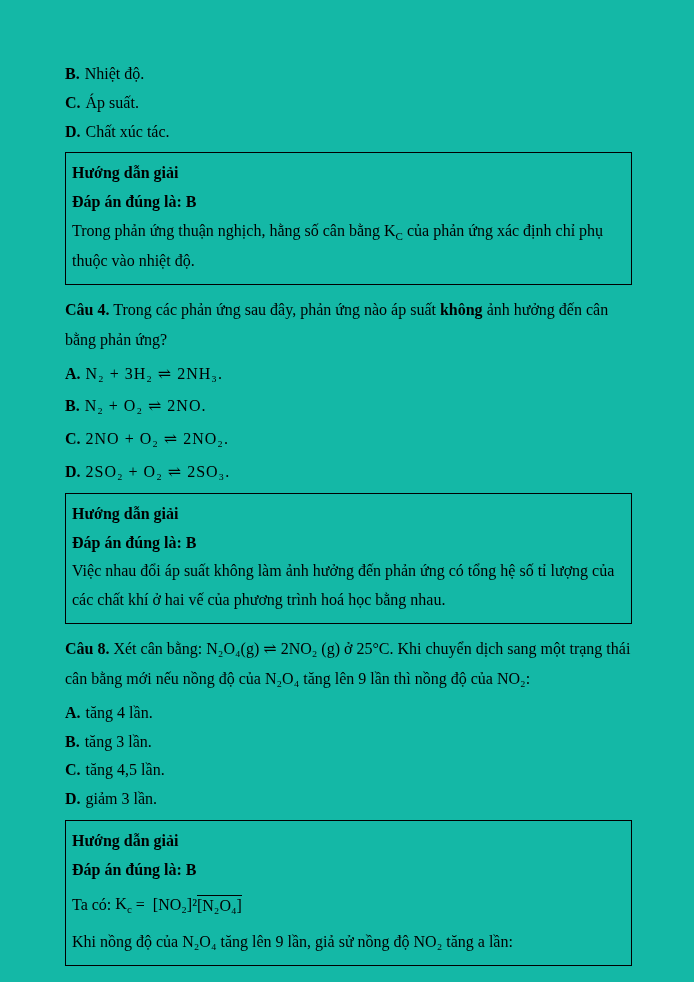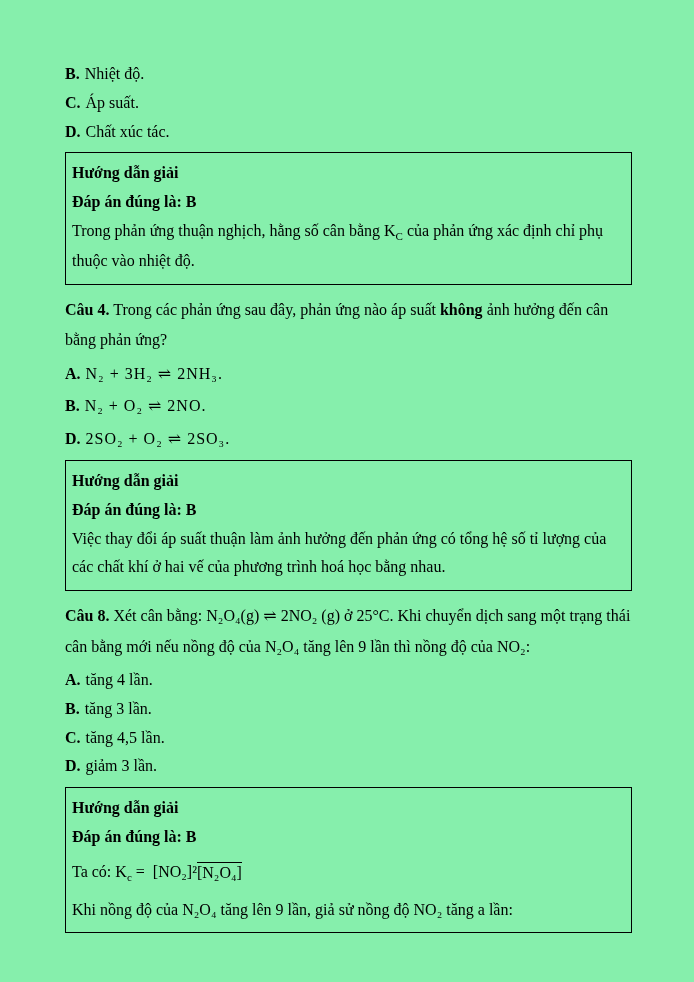--- a/index.html
+++ b/index.html
@@ -1,18 +1,18 @@
 <!DOCTYPE html>
 <html><head>
 <meta charset="utf-8">
 <style>
   html,body{margin:0;padding:0;background:#ffffff;}
   .page{
     width:694px;height:982px;box-sizing:border-box;
-    background:#86efac;color:#000;
+    background:#14b8a6;color:#000;
     padding:60px 62px 0 65px;
     font-family:"Liberation Serif","DejaVu Serif",serif;
     font-size:16px;
   }
   .opt{line-height:1.8;}
   .opt.formula{margin:4px 0;}
   .opt b{font-weight:bold;}
   .opt .txt{margin-left:5px;}
   p{margin:0;line-height:1.8;}
   .qpara{line-height:1.9;margin:2px 0 4px 0;}
@@ -59,27 +59,30 @@
   <p class="qpara">
     <span class="bold">Câu 4.</span><span> Trong các phản ứng sau đây, phản ứng nào áp suất </span><span class="bold">không</span><span> ảnh hưởng đến cân bằng phản ứng?</span>
   </p>
   <div class="opt formula">
     <b>A.</b><span class="txt arrowgap">N₂ + 3H₂ ⇌ 2NH₃.</span>
   </div>
   <div class="opt formula">
     <b>B.</b><span class="txt arrowgap">N₂ + O₂ ⇌ 2NO.</span>
   </div>
   <div class="opt formula">
+    <b>C.</b><span class="txt arrowgap">2NO + O₂ ⇌ 2NO₂.</span>
+  </div>
+  <div class="opt formula">
     <b>D.</b><span class="txt arrowgap">2SO₂ + O₂ ⇌ 2SO₃.</span>
   </div>
 
   <div class="box">
     <div class="title">Hướng dẫn giải</div>
     <div class="answer">Đáp án đúng là: B</div>
-    <p>Việc thay đổi áp suất thuận làm ảnh hưởng đến phản ứng có tổng hệ số tỉ lượng của các chất khí ở hai vế của phương trình hoá học bằng nhau.</p>
+    <p>Việc nhau đổi áp suất không làm ảnh hưởng đến phản ứng có tổng hệ số tỉ lượng của các chất khí ở hai vế của phương trình hoá học bằng nhau.</p>
   </div>
 
   <p class="qpara">
     <span class="bold">Câu 8.</span><span> Xét cân bằng: N₂O₄(g) ⇌ 2NO₂ (g) ở 25°C. Khi chuyển dịch sang một trạng thái cân bằng mới nếu nồng độ của N₂O₄ tăng lên 9 lần thì nồng độ của NO₂:</span>
   </p>
   <div class="opt">
     <b>A.</b><span class="txt">tăng 4 lần.</span>
   </div>
   <div class="opt">
     <b>B.</b><span class="txt">tăng 3 lần.</span>

